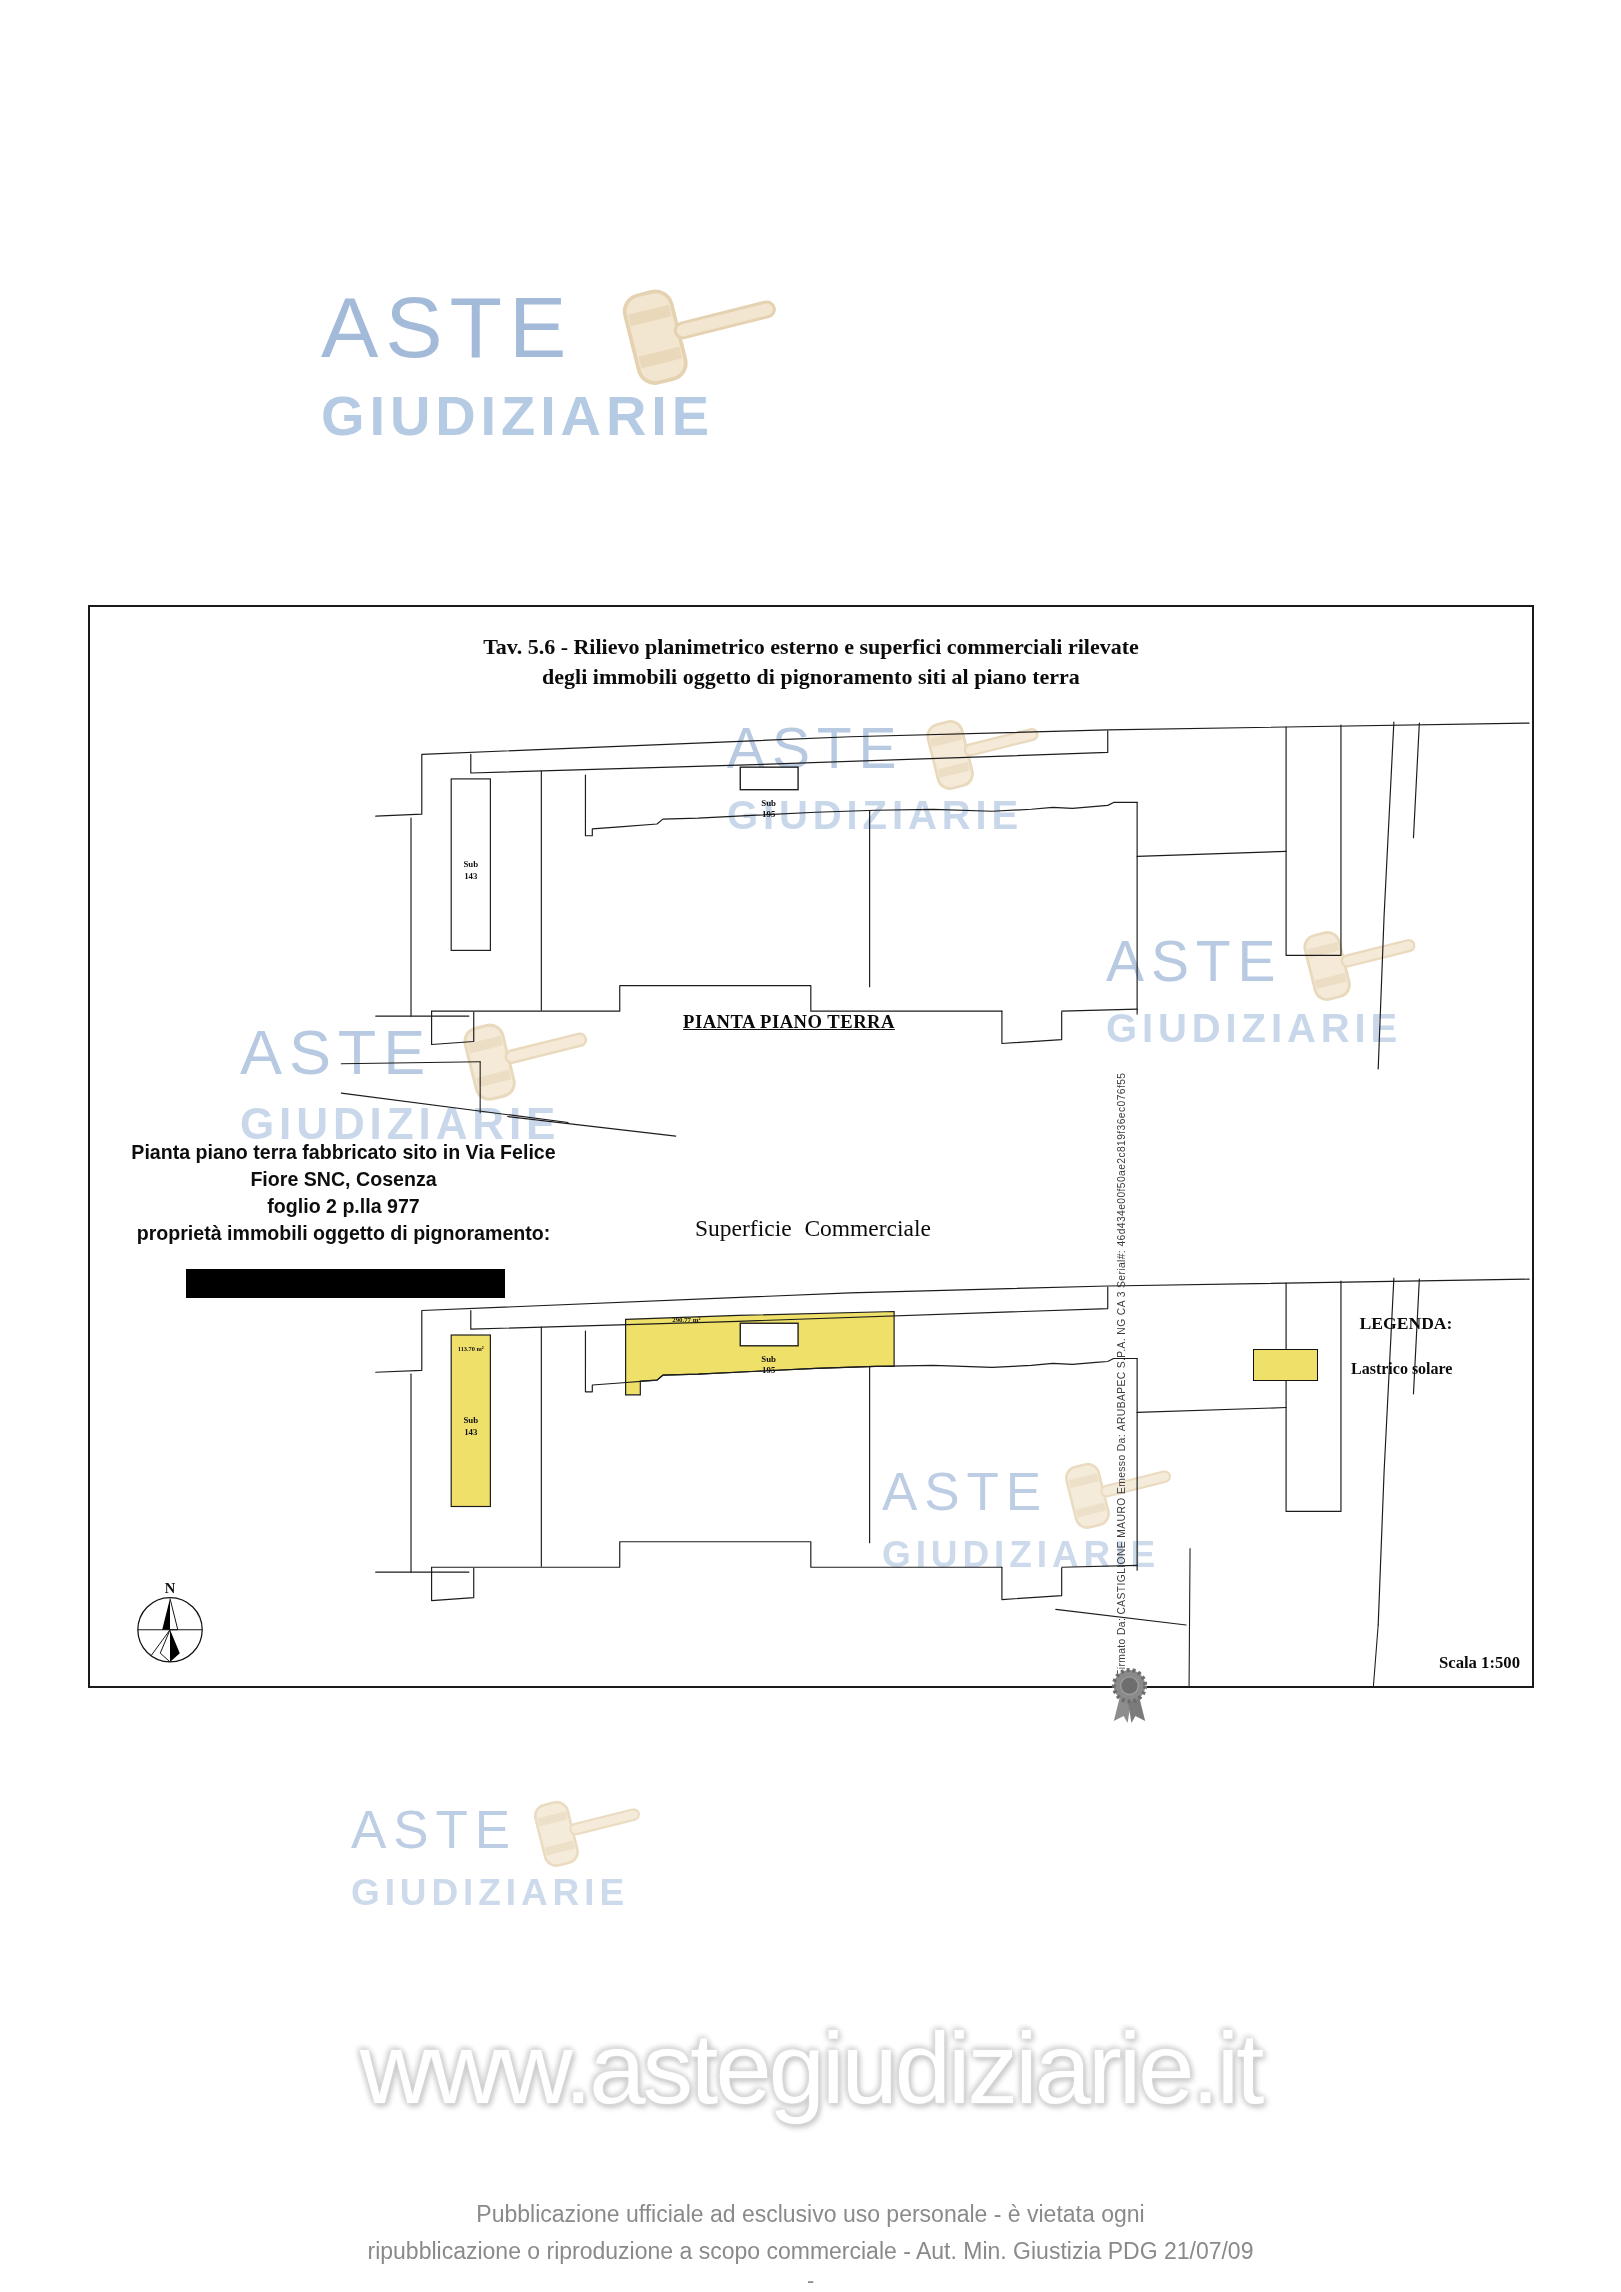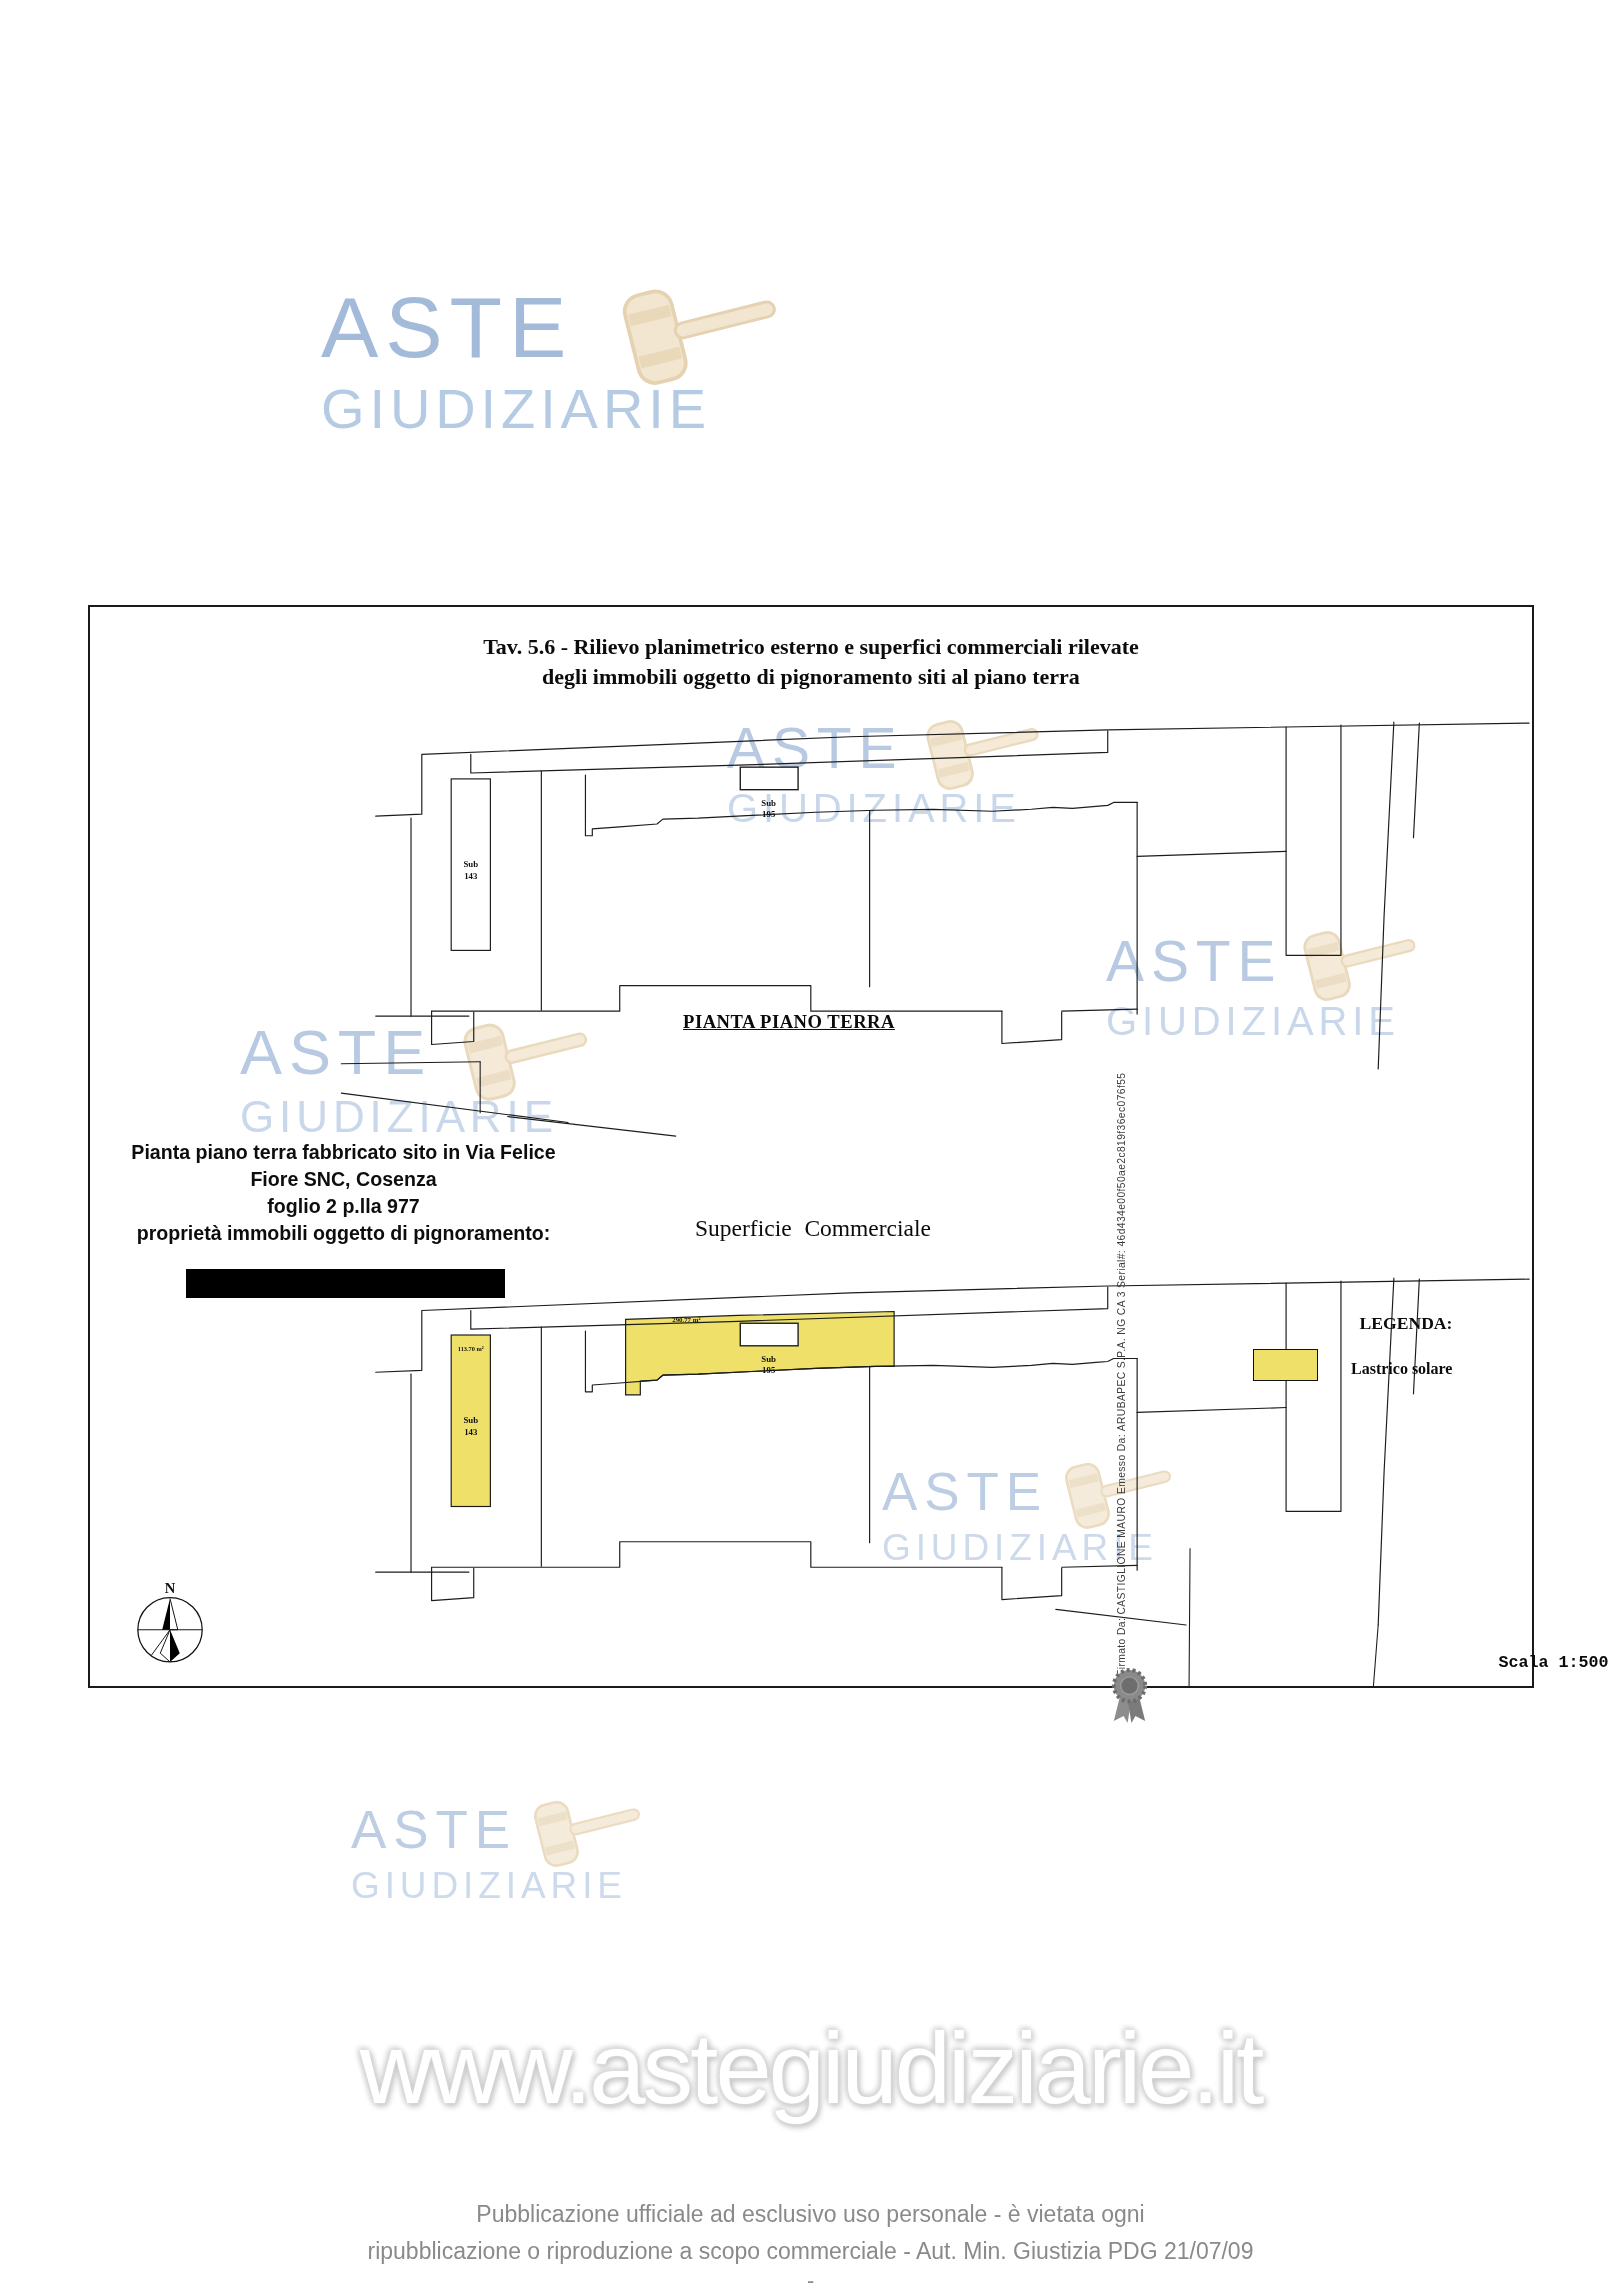--- a/index.html
+++ b/index.html
@@ -2,21 +2,21 @@
 <html><head>
 <meta charset="utf-8">
 <style>
   html,body{margin:0;padding:0;background:#ffffff;}
   .canvas{position:relative;width:1621px;height:2293px;background:#ffffff;overflow:hidden;
           font-family:"Liberation Sans",sans-serif;}
 
   
   .wm{position:absolute;z-index:1;pointer-events:none;line-height:1;}
   .wm .w1{display:block;color:#a7bddb;letter-spacing:6.9px;font-weight:400;}
-  .wm .w2{display:block;color:#bccee6;letter-spacing:4.9px;font-weight:400;margin-top:11px;}
+  .wm .w2{display:block;color:#bccee6;letter-spacing:4.9px;font-weight:700;margin-top:18px;}
   .wm .gv{position:absolute;}
   .wm-logo{opacity:.95;}
   .wm-logo .w1{font-size:86px;color:#9fb8d8;}
   .wm-logo .w2{font-size:56px;color:#b2c8e2;}
   .wm-md{opacity:.8;}
   .wm-md .w1{font-size:57px;}
   .wm-md .w2{font-size:40px;}
   .wm-sm{opacity:.75;}
   .wm-sm .w1{font-size:53px;}
   .wm-sm .w2{font-size:37px;}
@@ -34,22 +34,22 @@
         font-weight:700;font-size:19.6px;line-height:27px;color:#0d0d0d;}
   .redact{position:absolute;left:186px;top:1269px;width:319px;height:29px;background:#000;z-index:3;}
   .cap-lower{position:absolute;left:627px;top:1215px;width:372px;text-align:center;z-index:3;
         font-family:"Liberation Serif",serif;font-size:23.5px;word-spacing:6.9px;color:#0b0b0b;}
   .legend-title{position:absolute;left:1308px;top:1313px;width:196px;text-align:center;z-index:3;
         font-family:"Liberation Serif",serif;font-weight:700;font-size:17.6px;color:#0b0b0b;}
   .legend-swatch{position:absolute;left:1253px;top:1349px;width:65px;height:32px;z-index:3;
         background:#eee069;border:1.3px solid #111;box-sizing:border-box;}
   .legend-label{position:absolute;left:1351px;top:1360px;z-index:3;
         font-family:"Liberation Serif",serif;font-size:16px;color:#0b0b0b;font-weight:bold;}
-  .scale{position:absolute;left:1490px;top:1653px;width:127px;text-align:center;z-index:3;
-        font-family:Liberation Mono, monospace;font-weight:700;font-size:16.7px;color:#0b0b0b;}
+  .scale{position:absolute;left:1416px;top:1653px;width:127px;text-align:center;z-index:3;
+        font-family:Liberation Serif, serif;font-weight:700;font-size:16.7px;color:#0b0b0b;}
   .sig{position:absolute;left:1116px;top:1135px;height:541px;width:14.7px;z-index:3;
         writing-mode:vertical-rl;transform:rotate(180deg);
         font-size:10.3px;letter-spacing:0.4px;color:#3c3c3c;white-space:nowrap;}
 
   
   .site-url{position:absolute;left:0;top:2011px;width:1621px;text-align:center;z-index:3;
         font-size:101px;font-weight:400;letter-spacing:-2.9px;color:#ffffff;
         text-shadow:0 0 2px #ececec,0 0 5.9px #cccccc,2px 2.9px 6.9px #bfbfbf,-2px -2px 5.9px #d6d6d6;}
   .footer{position:absolute;left:0;top:2196px;width:1621px;text-align:center;z-index:3;
         font-size:23px;line-height:37px;color:#8a8a8a;}

